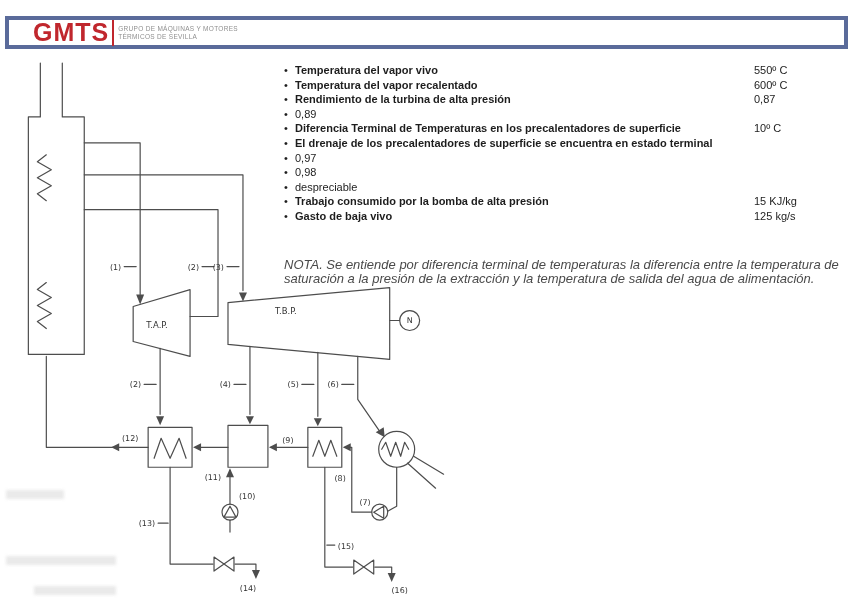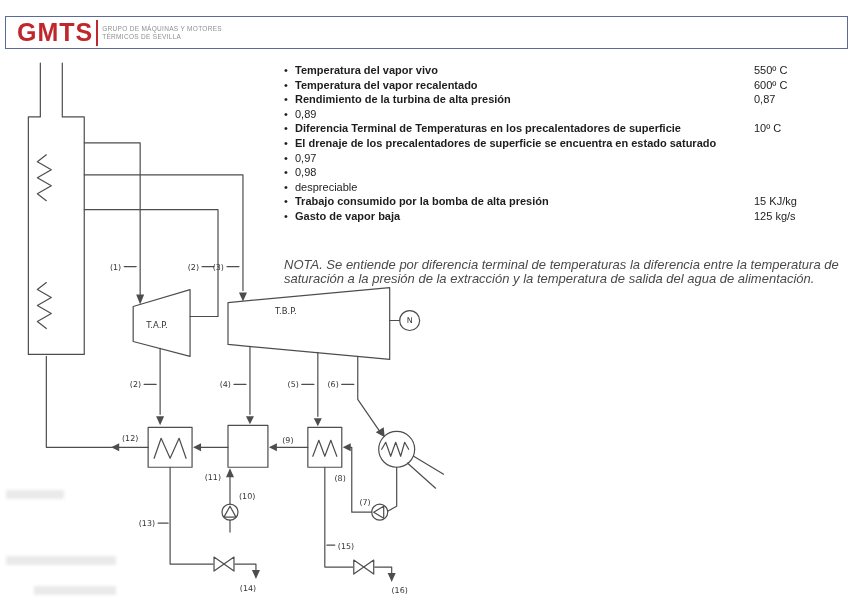--- a/index.html
+++ b/index.html
@@ -1,21 +1,21 @@
 <!DOCTYPE html>
 <html><head>
 <meta charset="utf-8">
 <style>
   html,body{margin:0;padding:0;background:#ffffff;}
   .page{position:relative;width:848px;height:599px;background:#fff;overflow:hidden;
         font-family:"Liberation Sans", sans-serif;color:#1d1d1d;}
 
   
   .header{position:absolute;left:5px;top:16px;right:0;height:33px;
-          border:1px solid #ef4444;display:flex;align-items:center;padding-left:11px;box-sizing:border-box;background:#fff;}
+          border:4px solid #ef4444;display:flex;align-items:center;padding-left:24px;box-sizing:border-box;background:#fff;}
   .logo{display:flex;align-items:center;}
   .logo-text{font-size:25px;font-weight:700;letter-spacing:1px;line-height:25px;}
   .logo-divider{display:inline-block;width:2px;height:26px;margin:0 4px 0 3px;}
   .logo-sub{display:flex;flex-direction:column;justify-content:center;font-size:6.5px;
             color:#8f8f8f;letter-spacing:.3px;line-height:8px;text-transform:uppercase;}
 
   
   .datalist{position:absolute;left:284px;top:63px;width:558px;}
   .row{display:flex;font-size:11px;line-height:14.6px;}
   .bullet{width:11px;flex:none;}
@@ -72,21 +72,21 @@
       <span class="bullet">•</span>
       <span class="val">0,89</span>
     </div>
     <div class="row">
       <span class="bullet">•</span>
       <span class="lbl">Diferencia Terminal de Temperaturas en los precalentadores de superficie</span>
       <span class="val">10º C</span>
     </div>
     <div class="row">
       <span class="bullet">•</span>
-      <span class="lbl">El drenaje de los precalentadores de superficie se encuentra en estado saturado</span>
+      <span class="lbl">El drenaje de los precalentadores de superficie se encuentra en estado terminal</span>
       <span class="val"></span>
     </div>
     <div class="row">
       <span class="bullet">•</span>
       <span class="val">0,97</span>
     </div>
     <div class="row">
       <span class="bullet">•</span>
       <span class="val">0,98</span>
     </div>
@@ -94,21 +94,21 @@
       <span class="bullet">•</span>
       <span class="val">despreciable</span>
     </div>
     <div class="row">
       <span class="bullet">•</span>
       <span class="lbl">Trabajo consumido por la bomba de alta presión</span>
       <span class="val">15 KJ/kg</span>
     </div>
     <div class="row">
       <span class="bullet">•</span>
-      <span class="lbl">Gasto de vapor baja</span>
+      <span class="lbl">Gasto de baja vivo</span>
       <span class="val">125 kg/s</span>
     </div>
   </div>
 
   <div class="note">NOTA. Se entiende por diferencia terminal de temperaturas la diferencia entre la temperatura de saturación a la presión de la extracción y la temperatura de salida del agua de alimentación.</div>
 
   <svg class="diagram" viewBox="0 0 450 545" width="450" height="544" xmlns="http://www.w3.org/2000/svg">
 
     <g class="stroke">
       <path d="M40,8 V62 H28 V300 H84 V62 H62 V8"></path>

